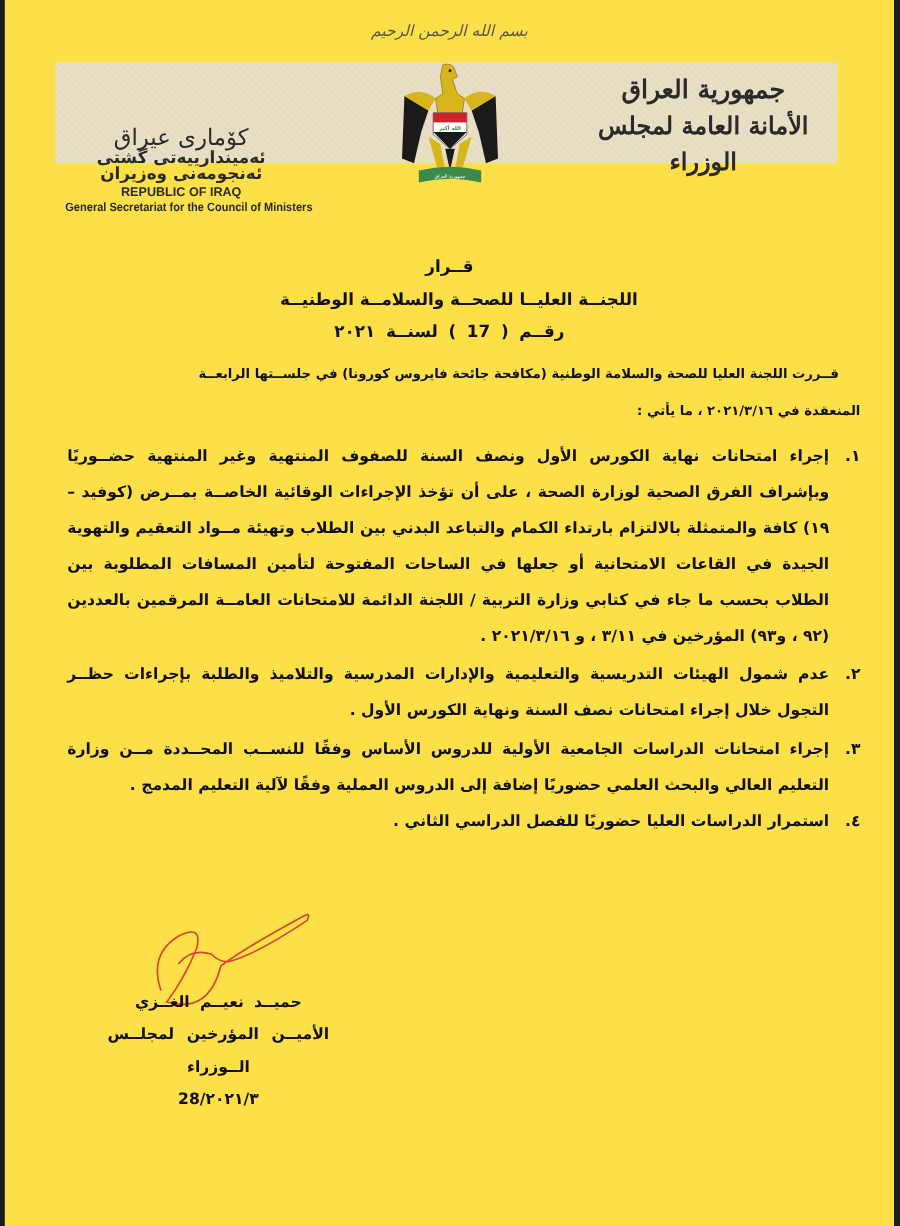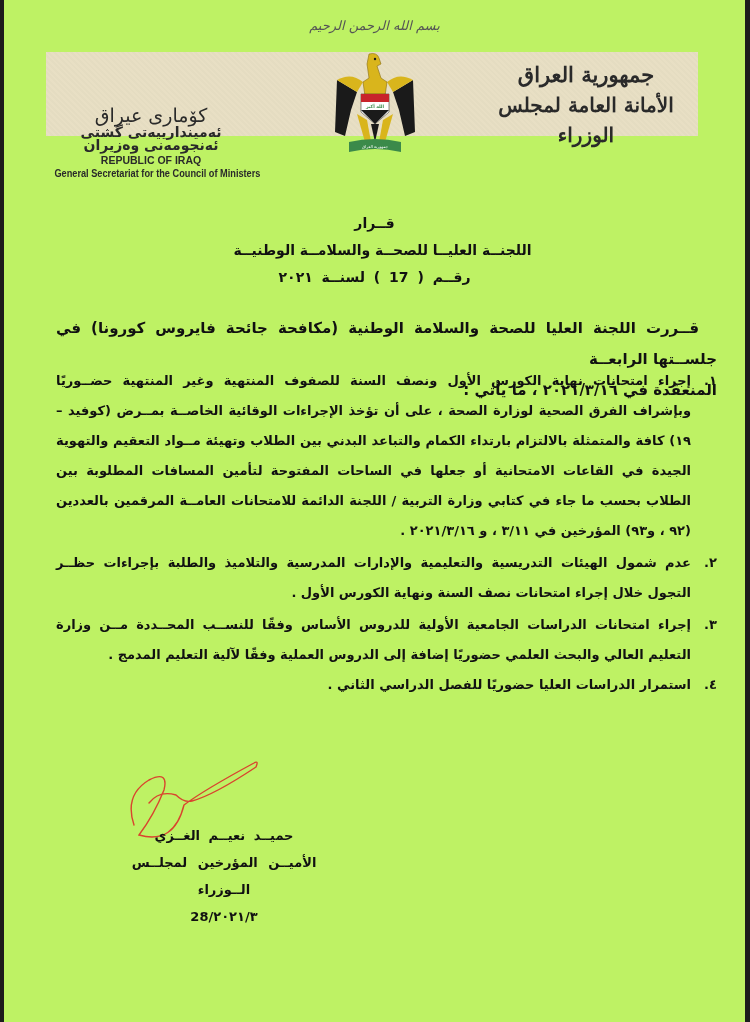--- a/index.html
+++ b/index.html
@@ -6,21 +6,21 @@
     body {
       width: 750px; height: 1022px;
       background: #1c1c1c;
       position: relative;
       overflow: hidden;
       font-family: "DejaVu Sans", sans-serif;
     }
     .page {
       position: absolute; left: 4px; top: 0;
       width: 741px; height: 1022px;
-      background: #bef264;
+      background: #fde047;
     }
     .basmala {
       position: absolute; left: 0; right: 0; top: 18px;
       text-align: center;
       font-family: "DejaVu Serif", serif;
       font-size: 13px; color: #555;
       font-style: italic;
       letter-spacing: 0.5px;
     }
     .banner {
@@ -60,32 +60,32 @@
       position: absolute; left: 52px; right: 28px;
       direction: rtl; color: #111;
       font-family: "DejaVu Sans", sans-serif;
       font-weight: bold;
     }
     .title-block { top: 210px; text-align: center; left: 0; right: 0; }
     .title-block div { font-size: 14px; line-height: 27px; }
     .title-block .t1 { letter-spacing: 6px; }
     .title-block .t2 { letter-spacing: 1px; margin-left: 16px; }
     .title-block .t3 { word-spacing: 4px; }
-    .preamble { top: 313px; font-size: 15px; line-height: 31px; text-align: justify; }
+    .preamble { top: 296px; font-size: 11px; line-height: 31px; text-align: justify; }
     .preamble .line1 { text-indent: 18px; }
     .items { top: 366px; font-size: 13px; }
     .item { display: flex; flex-direction: row; line-height: 30px; }
     .item .num { width: 26px; flex: none; text-align: right; }
     .item .txt { flex: 1; text-align: justify; }
     .item.i2 { margin-top: 2px; }
     .item.i3 { margin-top: 2px; }
     .signature-block {
       position: absolute; left: 58px; width: 240px; top: 822px;
       text-align: center; direction: rtl;
-      font-family: "DejaVu Sans", sans-serif; font-weight: bold; color: #111; margin-left: 42px;
+      font-family: "DejaVu Sans", sans-serif; font-weight: bold; color: #111;
     }
     .signature-block div { font-size: 13px; line-height: 27px; }
     .signature-block .name { word-spacing: 4px; }
     .signature-block .role { word-spacing: 6px; }
     .signature-block .date { letter-spacing: 1px; }
     .signature-svg { position: absolute; left: 110px; top: 755px; width: 150px; height: 90px; }
   </style>
 </head>
 <body>
 

